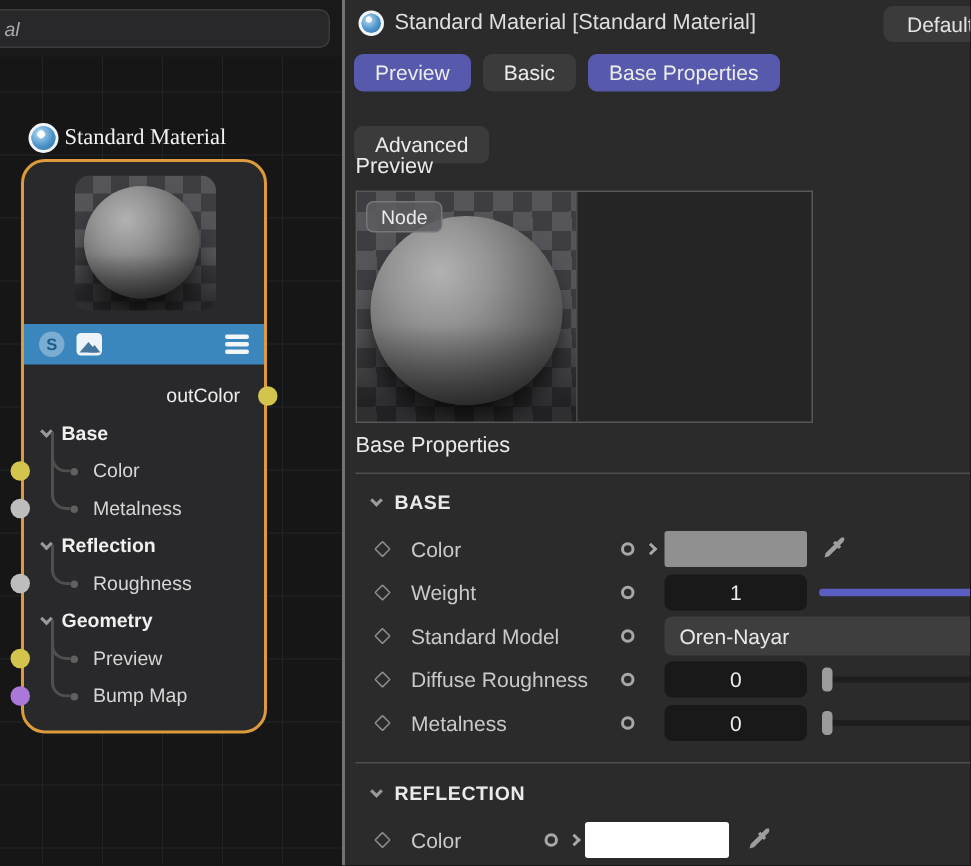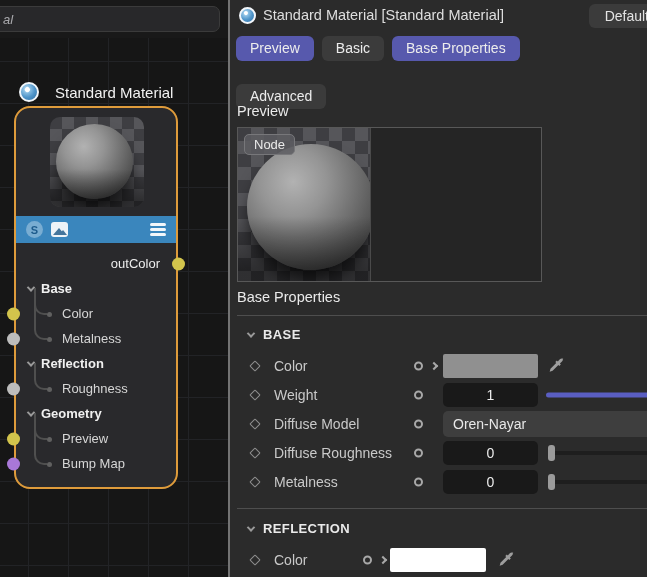--- a/index.html
+++ b/index.html
@@ -11,21 +11,21 @@
   #canvas { position:absolute; left:0; top:0; width:228px; height:577px;
     background-color:#161616;
     background-image:linear-gradient(#222326 1px, transparent 1px),
                      linear-gradient(90deg,#222326 1px, transparent 1px);
     background-size:40px 42px; background-position:28px 19px; }
   .canvas-top { position:absolute; left:0; top:0; width:228px; height:38px; background:#191919; }
   .search-field { position:absolute; left:-10px; top:6px; width:230px; height:26px;
     background:#28282a; border:1px solid #3b3b3b; border-radius:7px; color:#a9a9ad;
     font-style:italic; font-size:13px; padding-left:12px; outline:none; font-family:"Liberation Sans",sans-serif; }
 
-  .node-title { position:absolute; left:19px; top:82px; display:flex; align-items:center; gap:16px; }
+  .node-title { position:absolute; left:19px; top:82px; display:flex; align-items:center; gap:4px;font-family:Liberation Serif, serif; }
   .ball { border-radius:50%; border:2px solid #f2f6fa; position:relative;
     background:radial-gradient(circle at 36% 32%, #cfe6f6 0%, #8cc0e4 22%, #4e94c9 55%, #2f6da3 100%); }
   .ball .glint { position:absolute; left:22%; top:18%; width:30%; height:30%; background:#fff; border-radius:2px; transform:rotate(45deg); }
   .ball-lg { width:20px; height:20px; }
   .ball-sm { width:17px; height:17px; }
   .node-title-text { font-size:15px; color:#f2f2f2; }
 
   .node { position:absolute; left:14px; top:106px; width:164px; height:383px;
     background:#29292c; border:2px solid #de9b3b; border-radius:16px; }
   .node-thumb { position:absolute; left:34px; top:9px; width:94px; height:90px; border-radius:10px; overflow:hidden;
@@ -75,21 +75,21 @@
 
   .tabs-row { position:absolute; left:6px; display:flex; gap:8px; }
   .tabs-row1 { top:36px; } .tabs-row2 { top:64px;margin-top:20px; }
   .tab { height:25px; line-height:25px; padding:0 14px; border-radius:6px; background:#3b3b3b;
     color:#ececec; font-size:14px; border:none; font-family:"Liberation Sans",sans-serif; }
   .tab.active { background:#5759ad; }
 
   .sec-label { position:absolute; left:7px; font-size:14.5px; color:#eaeaea; }
   .preview-box { position:absolute; left:7px; top:127px; width:305px; height:155px;
     border:1px solid #585858; background:#252525; }
-  .preview-img { position:absolute; left:0; top:0; width:133px; height:153px; border-right:1px solid #4a4a4a;
+  .preview-img { position:absolute; left:0; top:0; width:147px; height:153px; border-right:1px solid #4a4a4a;
     background:conic-gradient(#56565a 25%, #3e3e42 0 50%, #56565a 0 75%, #3e3e42 0); background-size:26px 26px; overflow:hidden;text-align:right; }
   .preview-img .sphere { left:9px; top:16px; width:128px; height:126px; }
   .node-badge { position:absolute; left:6px; top:6px; padding:2px 9px; background:rgba(92,92,96,.85);
     border:1px solid #77777a; border-radius:5px; font-size:13px; color:#eaeaea; }
 
   .hline { position:absolute; left:7px; right:0; height:1px; background:#4e4e4e; }
   .pgroup { position:absolute; left:18px; display:flex; align-items:center; gap:9px;
     font-size:13px; font-weight:bold; letter-spacing:.4px; color:#eaeaea; }
   .pgroup .chev { border-color:#9a9a9a; }
 
@@ -250,21 +250,21 @@
     <div class="prow" style="top:380px;">
       <span class="dia"></span>
       <span class="plabel">Weight</span>
       <span class="pcirc" style="left:184px;"></span>
       <span class="numf">1</span>
       <span class="sl-full"></span>
     </div>
 
     <div class="prow" style="top:409px;">
       <span class="dia"></span>
-      <span class="plabel">Diffuse Model</span>
+      <span class="plabel">Standard Model</span>
       <span class="pcirc" style="left:184px;"></span>
       <span class="dropf">Oren-Nayar</span>
     </div>
 
     <div class="prow" style="top:438px;">
       <span class="dia"></span>
       <span class="plabel">Diffuse Roughness</span>
       <span class="pcirc" style="left:184px;"></span>
       <span class="numf">0</span>
       <span class="sl-track"></span>

